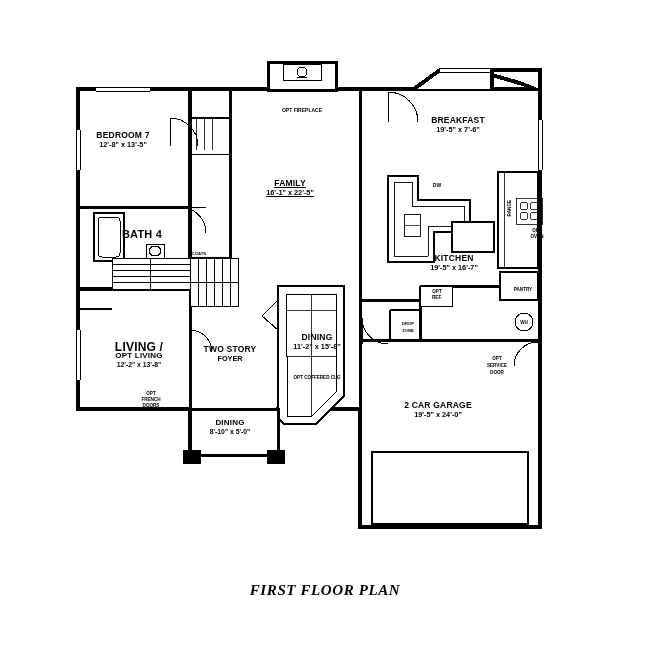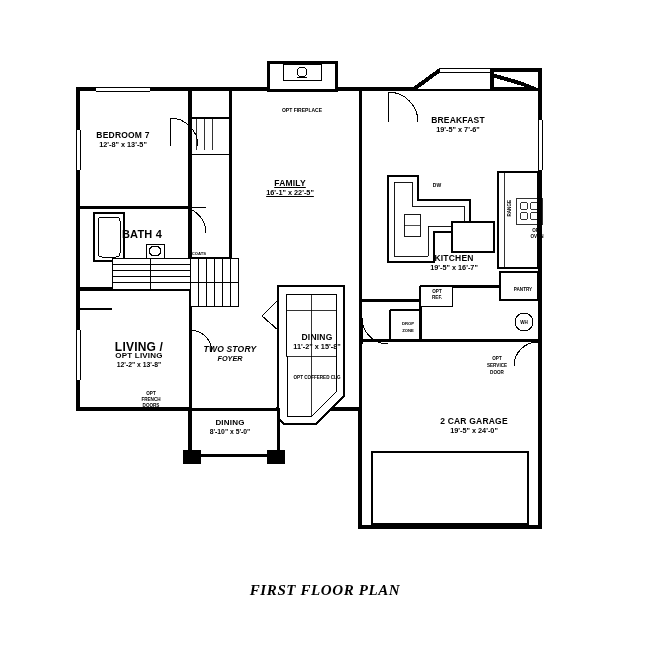--- a/index.html
+++ b/index.html
@@ -171,33 +171,33 @@
       <div class="rm-name">KITCHEN</div>
       <div class="rm-dim" style="font-size: 7.3px;">19'-5" x 16'-7"</div>
     </div>
     <div class="lbl" style="left: 106px; top: 341px; width: 66px; font-size: 12px;">
       <div class="rm-name">LIVING /</div>
     </div>
     <div class="lbl" style="left: 100px; top: 352px; width: 78px; font-size: 8px;">
       <div class="rm-name">OPT LIVING</div>
       <div class="rm-dim" style="font-size: 6.8px;">12'-2" x 13'-8"</div>
     </div>
-    <div class="lbl" style="left: 190px; top: 345px; width: 80px; font-size: 8.5px; font-style: italic;">
+    <div class="lbl" style="left: 190px; top: 345px; width: 80px; font-size: 8.5px;">
       <div class="rm-name">TWO STORY</div>
       <div class="rm-dim" style="font-size: 7.3px; text-align: center;">FOYER</div>
     </div>
     <div class="lbl" style="left: 282px; top: 333px; width: 70px; font-size: 8.5px;">
       <div class="rm-name">DINING</div>
       <div class="rm-dim" style="font-size: 7.3px;">11'-2" x 15'-8"</div>
     </div>
     <div class="lbl" style="left: 198px; top: 419px; width: 64px; font-size: 8px;">
       <div class="rm-name">DINING</div>
       <div class="rm-dim" style="font-size: 6.8px;">8'-10" x 5'-0"</div>
     </div>
-    <div class="lbl" style="left: 420px; top: 401px; width: 108px; font-size: 8.5px; margin-top: 16px;">
+    <div class="lbl" style="left: 384px; top: 401px; width: 108px; font-size: 8.5px;">
       <div class="rm-name">2 CAR GARAGE</div>
       <div class="rm-dim" style="font-size: 7.3px;">19'-5" x 24'-0"</div>
     </div>
     <div class="lbl tiny" style="left: 274px; top: 108px; width: 56px; font-size: 5px;">OPT FIREPLACE</div>
     <div class="lbl tiny" style="left: 282px; top: 375px; width: 70px; font-size: 4.6px;">OPT COFFERED CLG</div>
     <div class="lbl tiny" style="left: 136px; top: 391px; width: 30px; font-size: 4.6px;">OPT</div>
     <div class="lbl tiny" style="left: 134px; top: 397px; width: 34px; font-size: 4.6px;">FRENCH</div>
     <div class="lbl tiny" style="left: 136px; top: 403px; width: 30px; font-size: 4.6px;">DOORS</div>
     <div class="lbl tiny" style="left: 186px; top: 252px; width: 26px; font-size: 4.2px;">COATS</div>
     <div class="lbl tiny" style="left: 429px; top: 183px; width: 16px; font-size: 5px;">DW</div>

